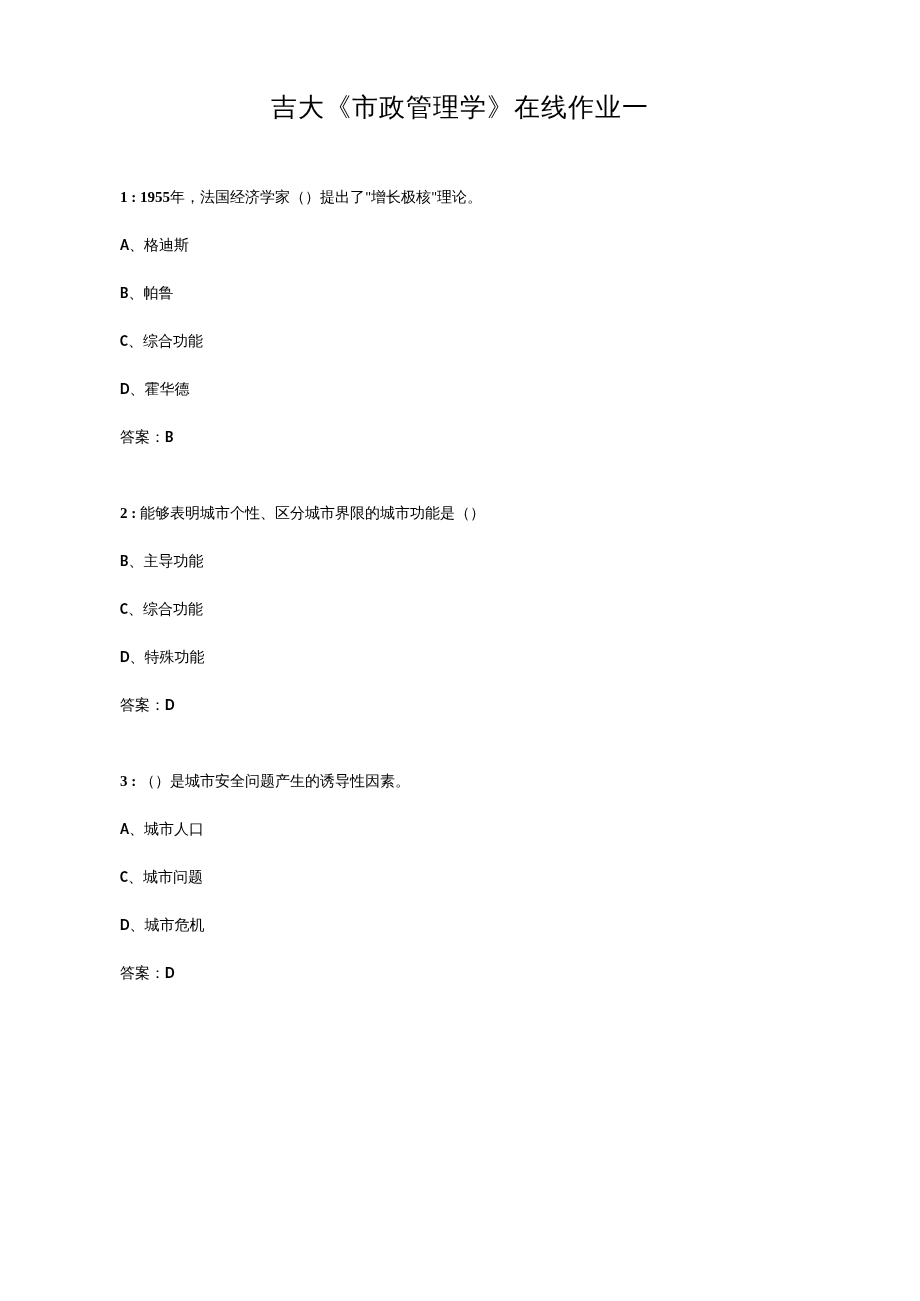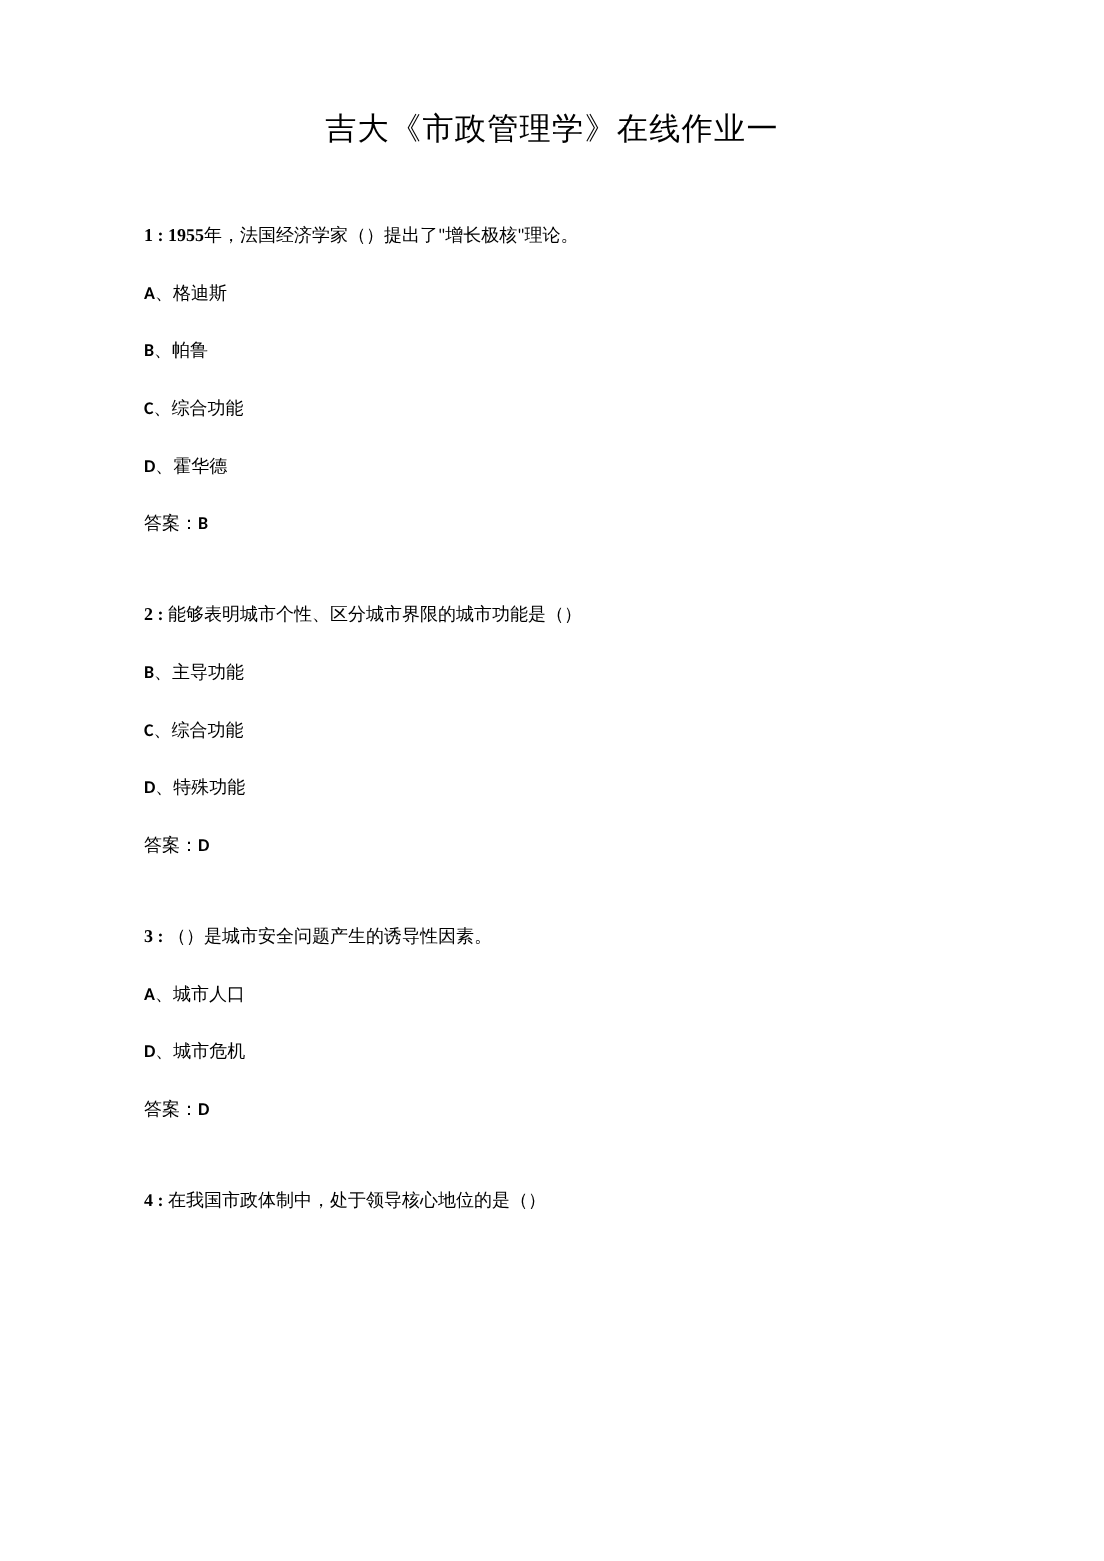--- a/index.html
+++ b/index.html
@@ -91,25 +91,25 @@
 
   <div class="gap"></div>
 
   <div class="line">
     <span class="qnum">3 : </span><span>（）是城市安全问题产生的诱导性因素。</span>
   </div>
   <div class="line">
     <span class="latin">A</span><span>、城市人口</span>
   </div>
   <div class="line">
+    <span class="latin">C</span><span>、城市问题</span>
+  </div>
+  <div class="line">
     <span class="latin">D</span><span>、城市危机</span>
   </div>
   <div class="line">
     <span class="ans-label">答案：</span><span class="latin">D</span>
   </div>
 
   <div class="gap"></div>
 
-  <div class="line">
-    <span class="qnum">4 : </span><span>在我国市政体制中，处于领导核心地位的是（）</span>
-  </div>
 
 </div>
 
 </body></html>

